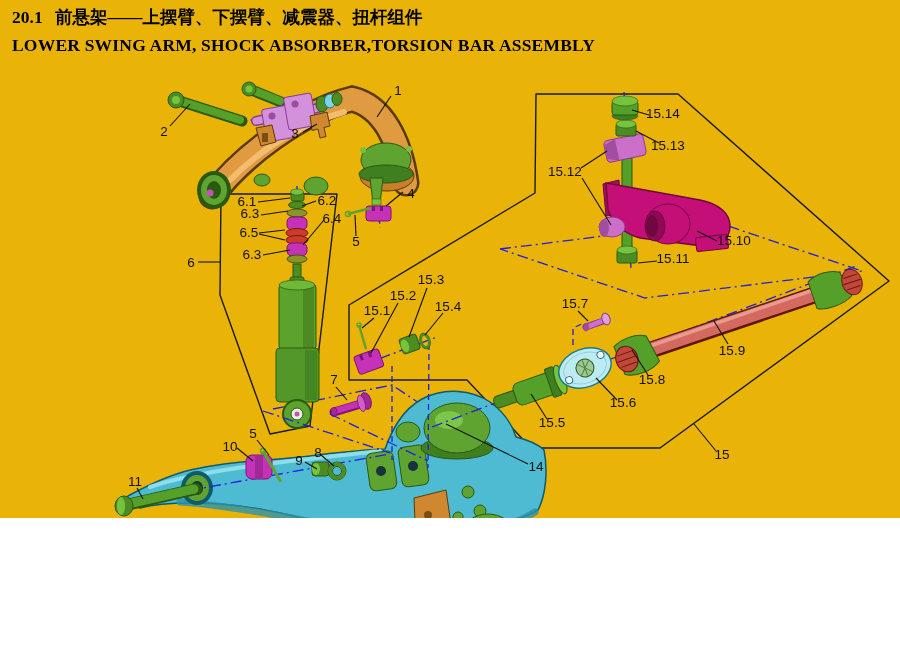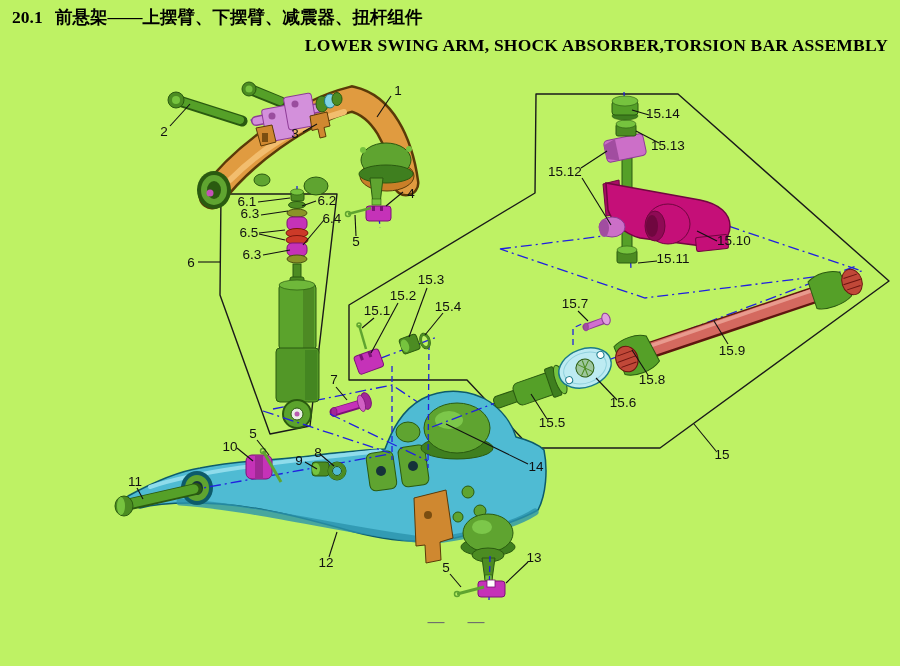--- a/index.html
+++ b/index.html
@@ -1,22 +1,22 @@
 <!DOCTYPE html>
 <html><head>
 <meta charset="utf-8">
 <style>
   html,body{margin:0;padding:0;background:#fff}
-  .page{position:relative;width:900px;height:666px;background:#bef264;overflow:hidden;
+  .page{position:relative;width:900px;height:518px;background:#eab308;overflow:hidden;
         font-family:"Liberation Sans",sans-serif}
   .title{position:absolute;left:0;top:5px;width:100%;padding:0 12px;box-sizing:border-box;z-index:5}
   .t1{display:flex;justify-content:space-between;align-items:baseline;
       font-family:"Liberation Serif",serif;font-weight:bold;font-size:17.5px;color:#000;white-space:nowrap}
   .t1 .sec{margin-right:8px}
-  .t2{text-align:right;font-family:"Liberation Serif",serif;font-weight:bold;font-size:17.5px;
+  .t2{text-align:left;font-family:"Liberation Serif",serif;font-weight:bold;font-size:17.5px;
       color:#000;margin-top:6px;letter-spacing:.2px}
   svg.diagram{position:absolute;left:0;top:0}
   .callout{font-family:"Liberation Sans",sans-serif;font-size:13.5px;fill:#111}
   .leader{stroke:#111;stroke-width:1.1;fill:none}
   .poly{stroke:#1a1a1a;fill:none;stroke-width:1.4;stroke-linejoin:round}
   .blue{stroke:#2020e0;fill:none;stroke-width:1.3}
   .dash{stroke-dasharray:6 4}
   .dashdot{stroke-dasharray:11 4 2 4}
   .footer-dash{font-size:17px;fill:#6e6e6e;font-family:"Liberation Sans",sans-serif}
 </style>

